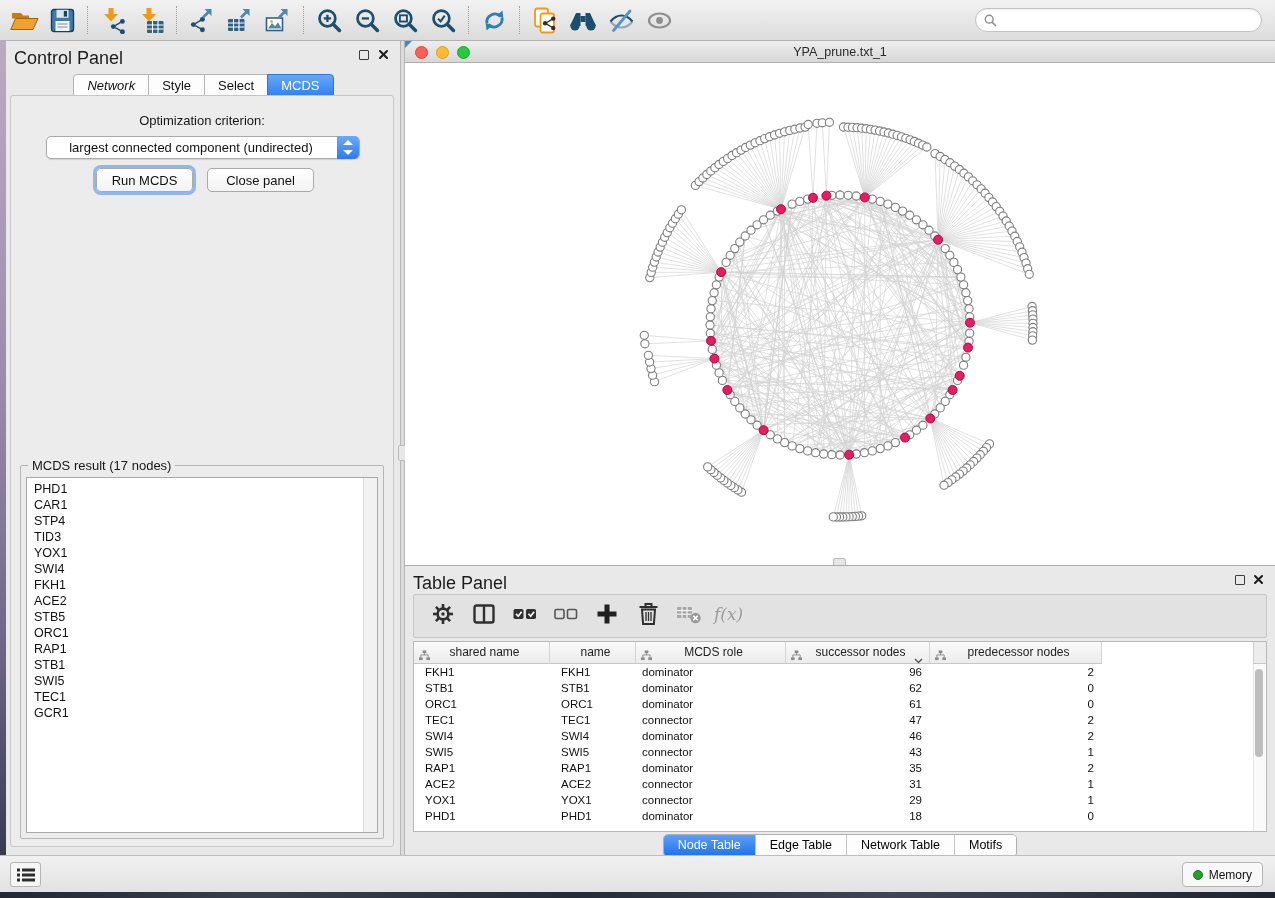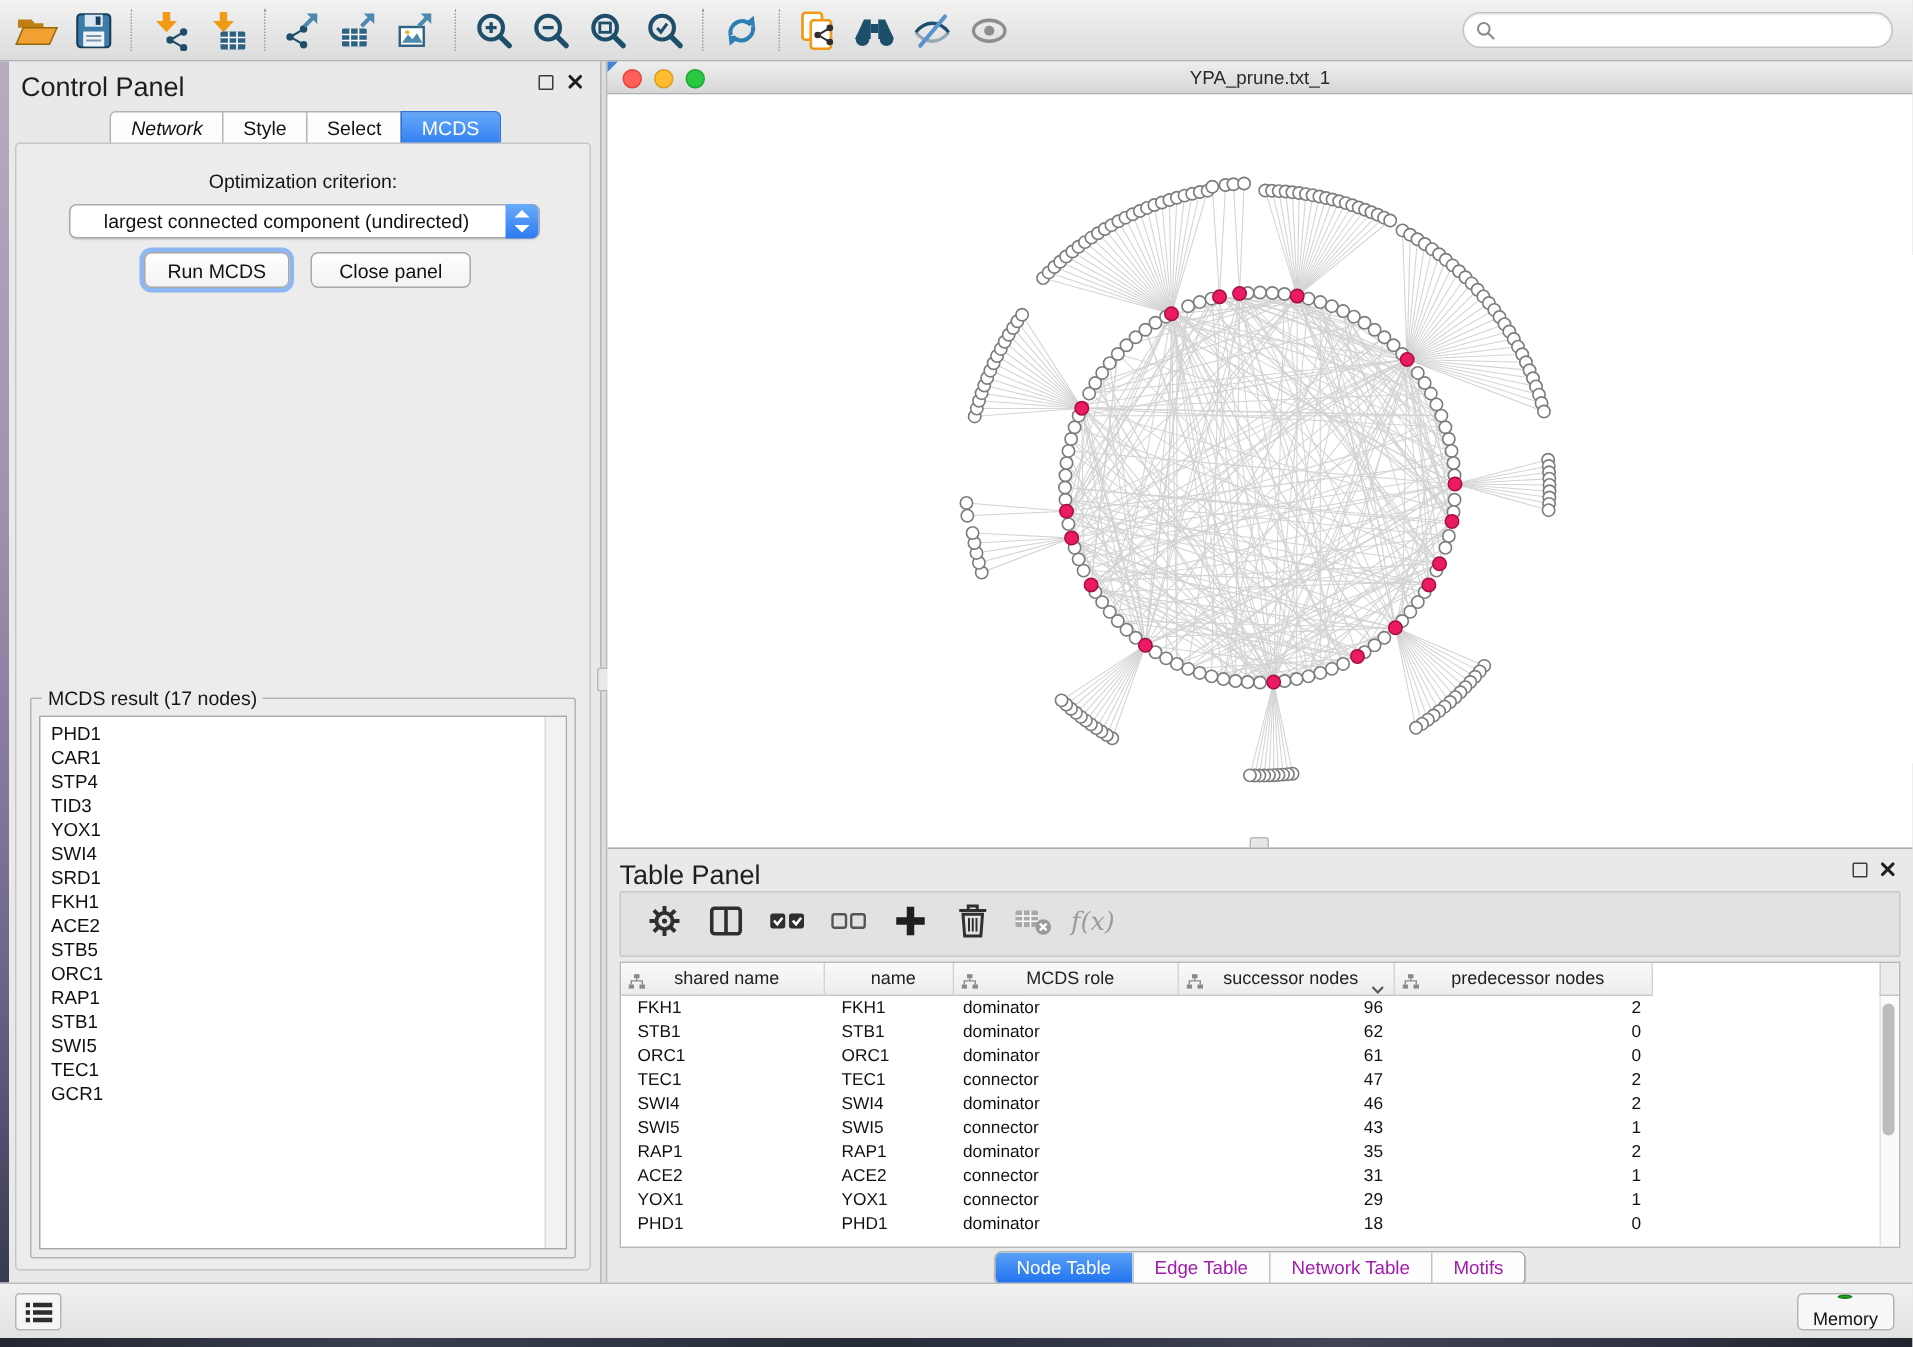--- a/index.html
+++ b/index.html
@@ -102,31 +102,31 @@
   .tr{display:flex;height:16px;}
   .td{font-size:11.5px;line-height:16px;color:#111;box-sizing:border-box;white-space:nowrap;overflow:hidden;}
   #nt-scroll{position:absolute;right:0;top:0;bottom:0;width:13px;}
   #nt-scroll .corner{position:absolute;left:0;right:0;top:0;height:22px;background:#ececec;
     border-left:1px solid #d0d0d0;border-bottom:1px solid #c6c6c6;box-sizing:border-box;}
   #nt-scroll .track{position:absolute;left:0;right:0;top:22px;bottom:0;background:#fafafa;border-left:1px solid #e4e4e4;}
   #nt-scroll .thumb{position:absolute;left:2px;width:8px;top:27px;height:88px;background:#bdbdbd;border-radius:4px;}
   #tp-tabs{position:absolute;left:0;right:0;top:268px;display:flex;justify-content:center;}
   #tp-tabs .seg-wrap{display:inline-flex;border:1px solid #b0b0b0;border-radius:5px;overflow:hidden;
     background:#fff;box-shadow:0 1px 1px rgba(0,0,0,.18);}
-  .seg{height:21px;line-height:21px;padding:0 14px;font-size:12.5px;color:#a21caf;background:#fdfdfd;border-left:1px solid #c4c4c4;}
+  .seg{height:21px;line-height:21px;padding:0 14px;font-size:12.5px;color:#000000;background:#fdfdfd;border-left:1px solid #c4c4c4;}
   .seg.first{border-left:none;}
   .seg.active{background:linear-gradient(#5ba0f8,#1f72ee);color:#fff;}
 
   
   #statusbar{position:absolute;left:0;top:855px;width:1275px;height:37px;
     background:linear-gradient(#f1f1f1,#e2e2e2);border-top:1px solid #bdbdbd;box-sizing:border-box;}
   #status-list-btn{position:absolute;left:10px;top:6px;width:31px;height:25px;background:#f6f6f6;
     border:1px solid #b5b5b5;border-radius:3px;display:flex;align-items:center;justify-content:center;padding:0;}
   #memory-btn{position:absolute;right:12px;top:6px;height:25px;background:#f8f8f8;border:1px solid #b5b5b5;
-    border-radius:4px;display:flex;align-items:center;gap:6px;padding:0 10px;font-size:12px;font-family:inherit;color:#111;flex-direction:column;}
+    border-radius:4px;display:flex;align-items:center;gap:6px;padding:0 10px;font-size:12px;font-family:inherit;color:#111;}
   #memory-btn .dot{width:10px;height:10px;border-radius:50%;background:#23a228;border:1px solid #157a1a;box-sizing:border-box;}
 </style>
 </head>
 <body>
 
 <div id="app">
 
   <div id="toolbar">
     <div class="tb-group">
         <div class="tb-btn">
@@ -351,21 +351,20 @@
       <button class="btn" id="closep-btn">Close panel</button>
       <div id="result-box">
         <span id="result-title">MCDS result (17 nodes)</span>
         <div id="result-list">
             <div class="mcds-item">PHD1</div>
             <div class="mcds-item">CAR1</div>
             <div class="mcds-item">STP4</div>
             <div class="mcds-item">TID3</div>
             <div class="mcds-item">YOX1</div>
             <div class="mcds-item">SWI4</div>
-            <div class="mcds-item">SRD1</div>
             <div class="mcds-item">FKH1</div>
             <div class="mcds-item">ACE2</div>
             <div class="mcds-item">STB5</div>
             <div class="mcds-item">ORC1</div>
             <div class="mcds-item">RAP1</div>
             <div class="mcds-item">STB1</div>
             <div class="mcds-item">SWI5</div>
             <div class="mcds-item">TEC1</div>
             <div class="mcds-item">GCR1</div>
           </div>

